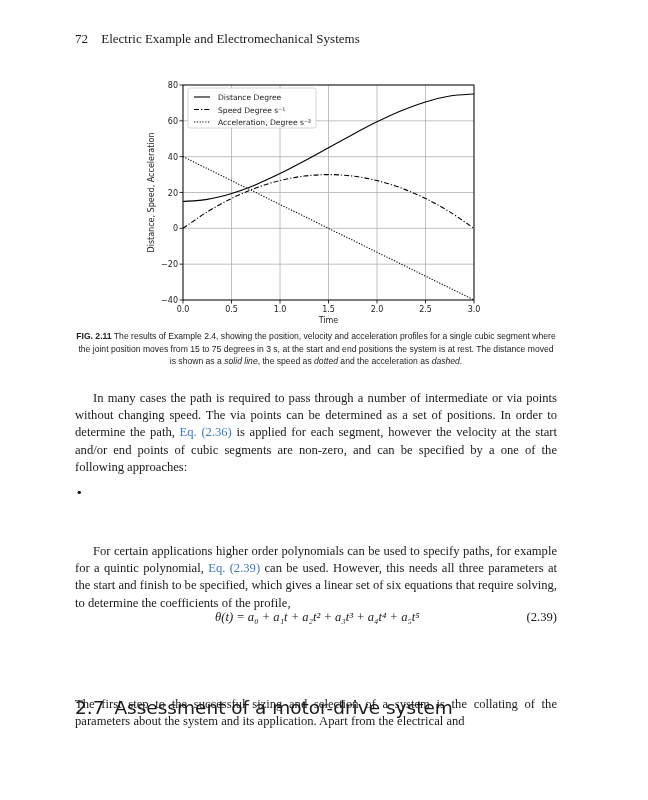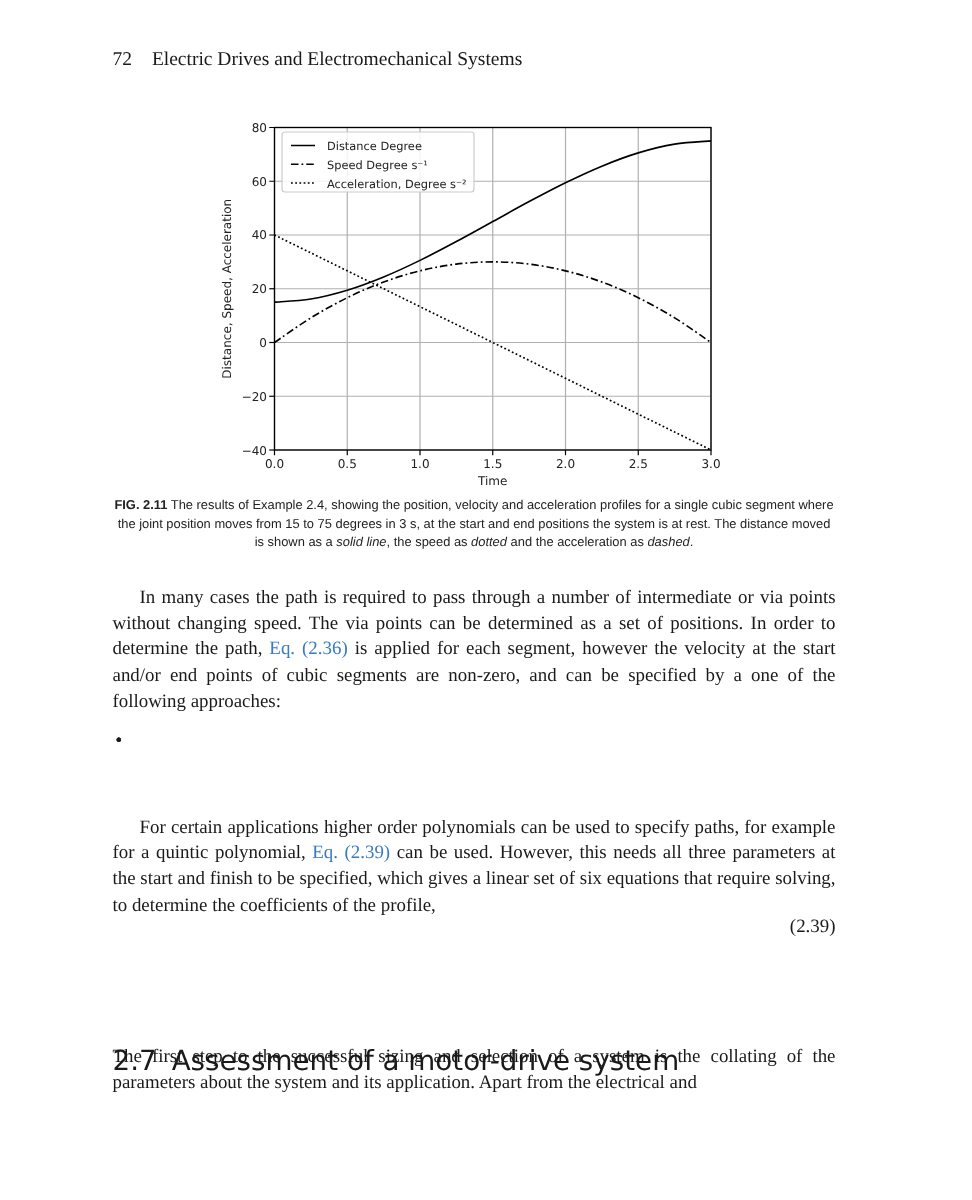--- a/index.html
+++ b/index.html
@@ -20,21 +20,21 @@
   .equation .eq-body { position:absolute; left:140px; top:0; }
   .equation .eq-num { position:absolute; right:0; top:0; font-style:normal; }
   .section-heading { position:absolute; left:75px; top:666px; font-family:"DejaVu Sans", sans-serif; font-size:18.5px; font-weight:normal; color:#1a1a1a;margin-top:31px; }
   .section-heading .snum { margin-right:10px; }
 </style>
 </head>
 <body>
 
 <div class="running-head">
   <span class="pnum">72</span>
-  <span>Electric Drives and Electromechanical Systems</span>
+  <span>Electric Example and Electromechanical Systems</span>
 </div>
 
 <div class="figure">
   <svg id="chart" width="350" height="255" viewBox="0 0 350 255">
       <line x1="43" y1="10" x2="43" y2="225" stroke="#b0b0b0" stroke-width="0.8"></line>
       <line x1="91.5" y1="10" x2="91.5" y2="225" stroke="#b0b0b0" stroke-width="0.8"></line>
       <line x1="140" y1="10" x2="140" y2="225" stroke="#b0b0b0" stroke-width="0.8"></line>
       <line x1="188.5" y1="10" x2="188.5" y2="225" stroke="#b0b0b0" stroke-width="0.8"></line>
       <line x1="237" y1="10" x2="237" y2="225" stroke="#b0b0b0" stroke-width="0.8"></line>
       <line x1="285.5" y1="10" x2="285.5" y2="225" stroke="#b0b0b0" stroke-width="0.8"></line>
@@ -102,20 +102,21 @@
   <li><span class="dot">•</span></li>
   <li><span class="dot">•</span></li>
   <li><span class="dot">•</span></li>
 </ul>
 
 <div class="body-text indent" style="top:543px;">
   <span>For certain applications higher order polynomials can be used to specify paths, for example for a quintic polynomial, </span><a class="link">Eq. (2.39)</a><span> can be used. However, this needs all three parameters at the start and finish to be specified, which gives a linear set of six equations that require solving, to determine the coefficients of the profile,</span>
 </div>
 
 <div class="equation">
+  <span class="eq-body">θ(t) = a₀ + a₁t + a₂t² + a₃t³ + a₄t⁴ + a₅t⁵</span>
   <span class="eq-num">(2.39)</span>
 </div>
 
 <h2 class="section-heading">
   <span class="snum">2.7</span><span>Assessment of a motor-drive system</span>
 </h2>
 
 <div class="body-text" style="top:696px;">
   <span>The first step to the successful sizing and selection of a system is the collating of the parameters about the system and its application. Apart from the electrical and</span>
 </div>

